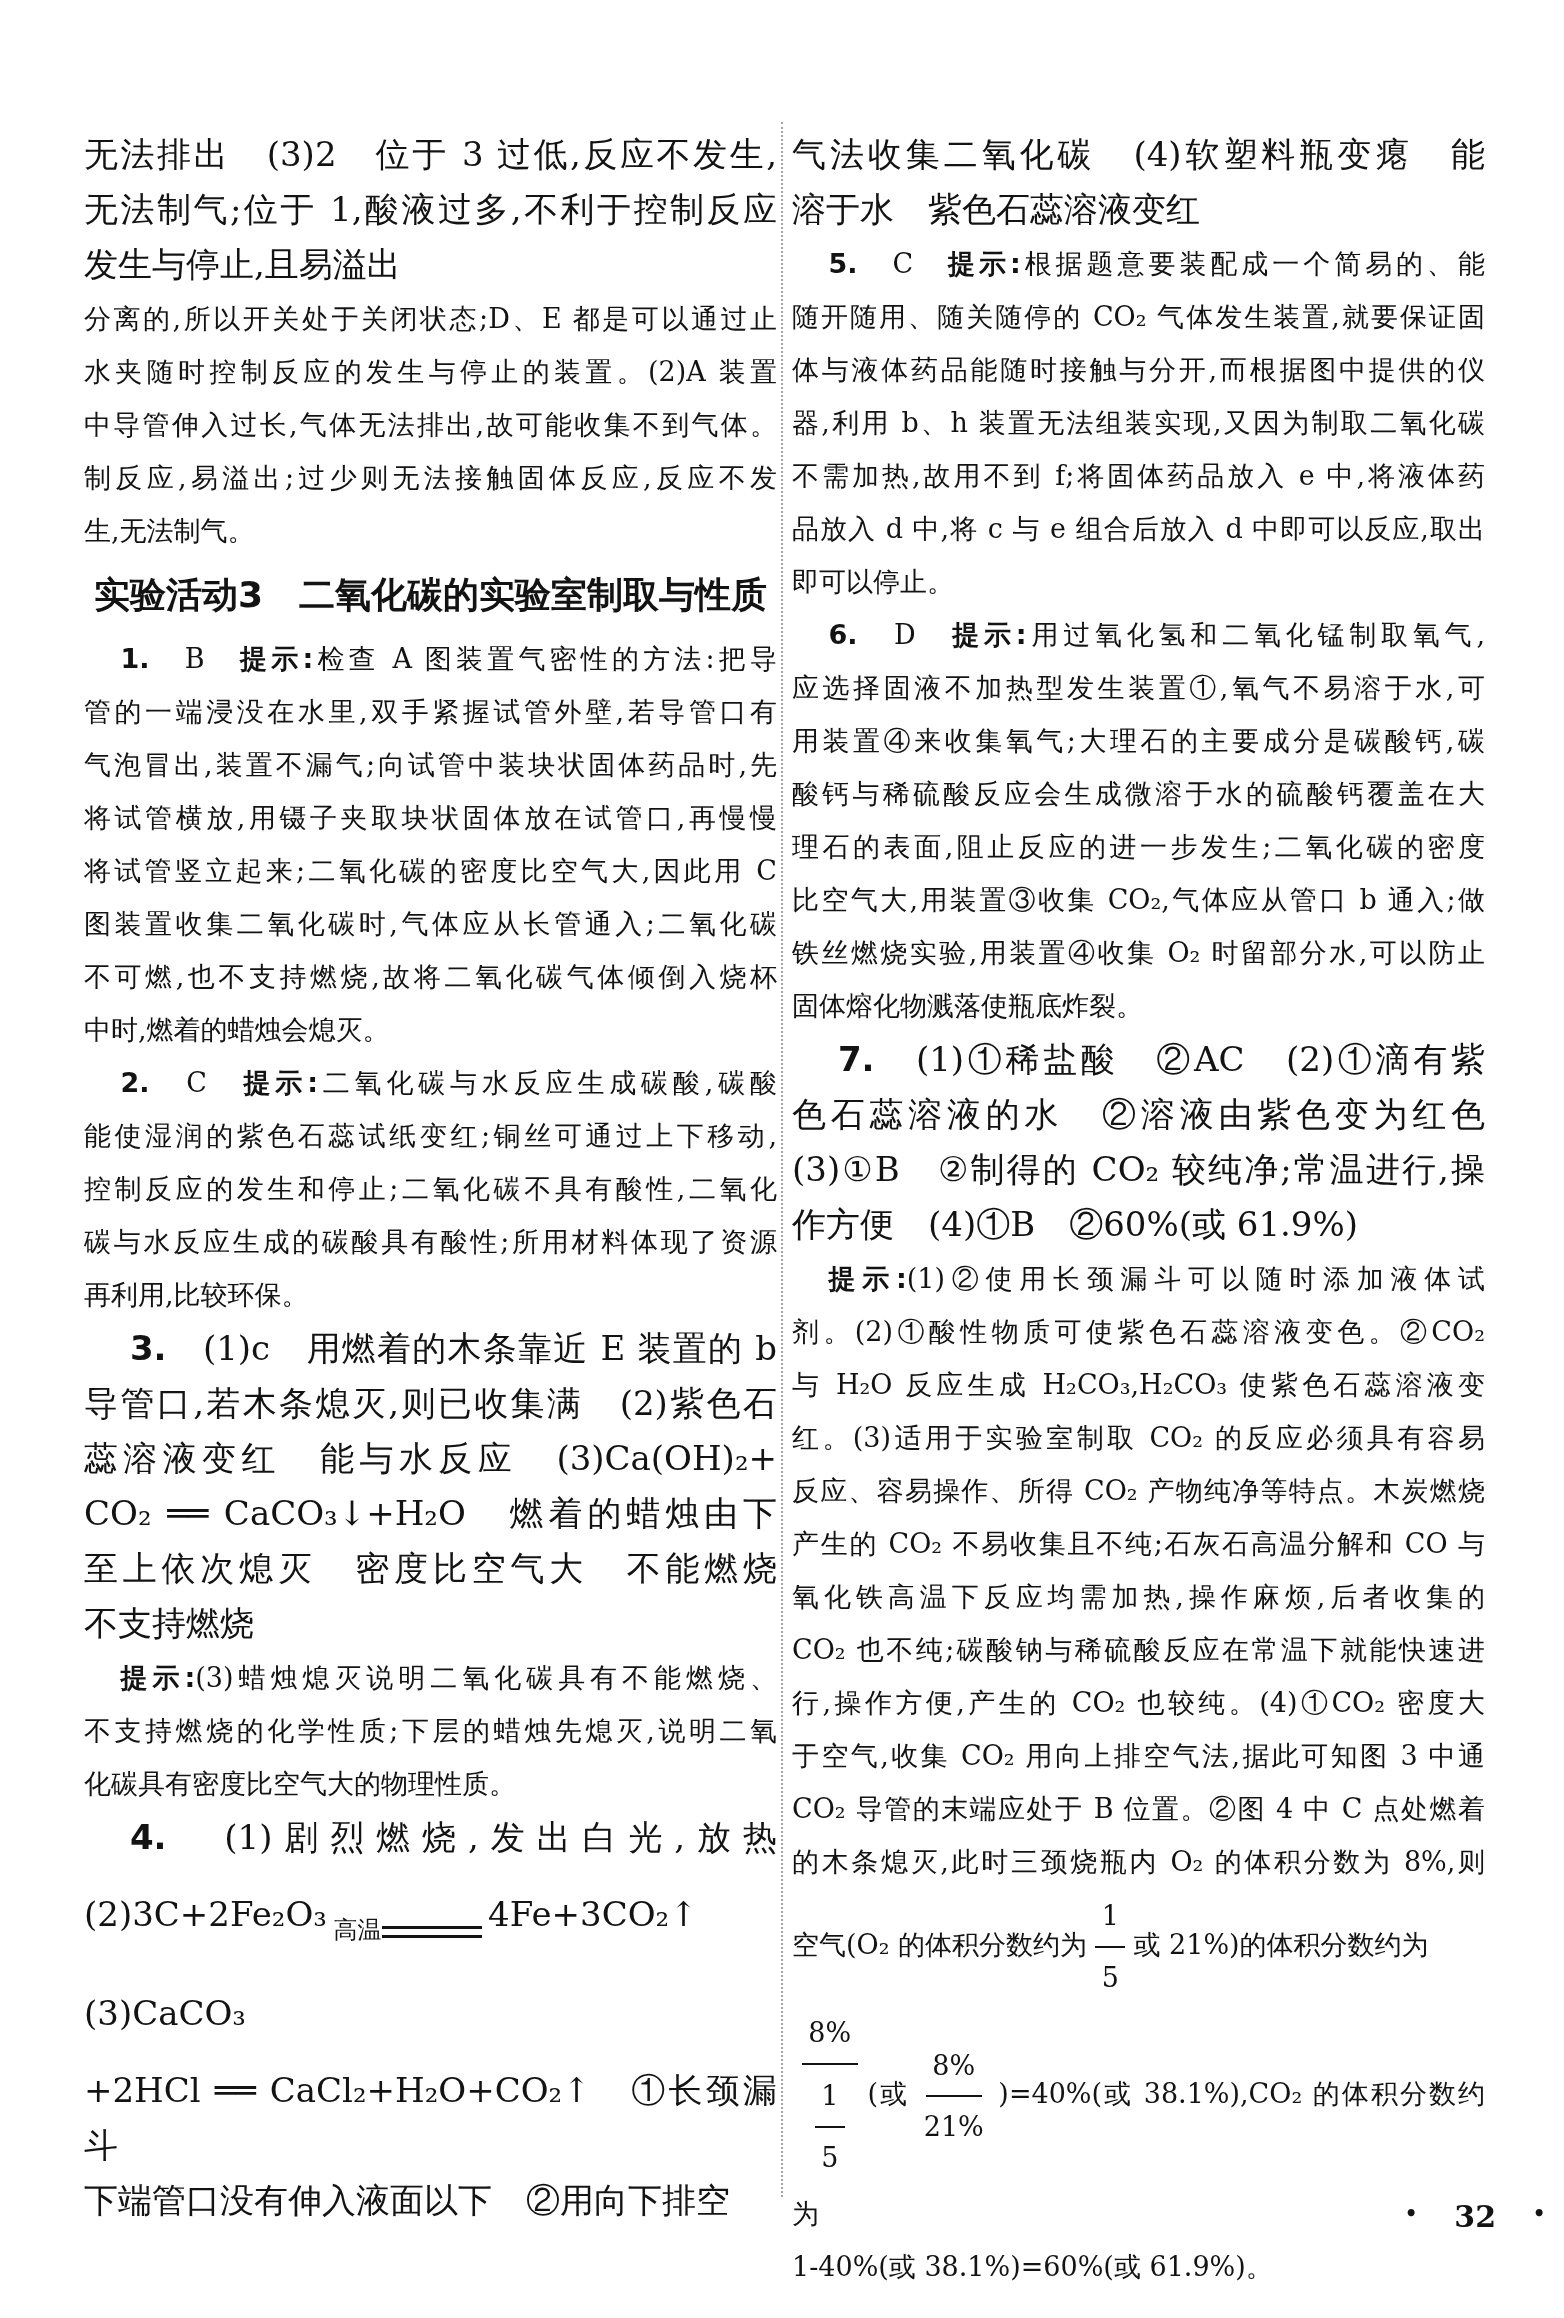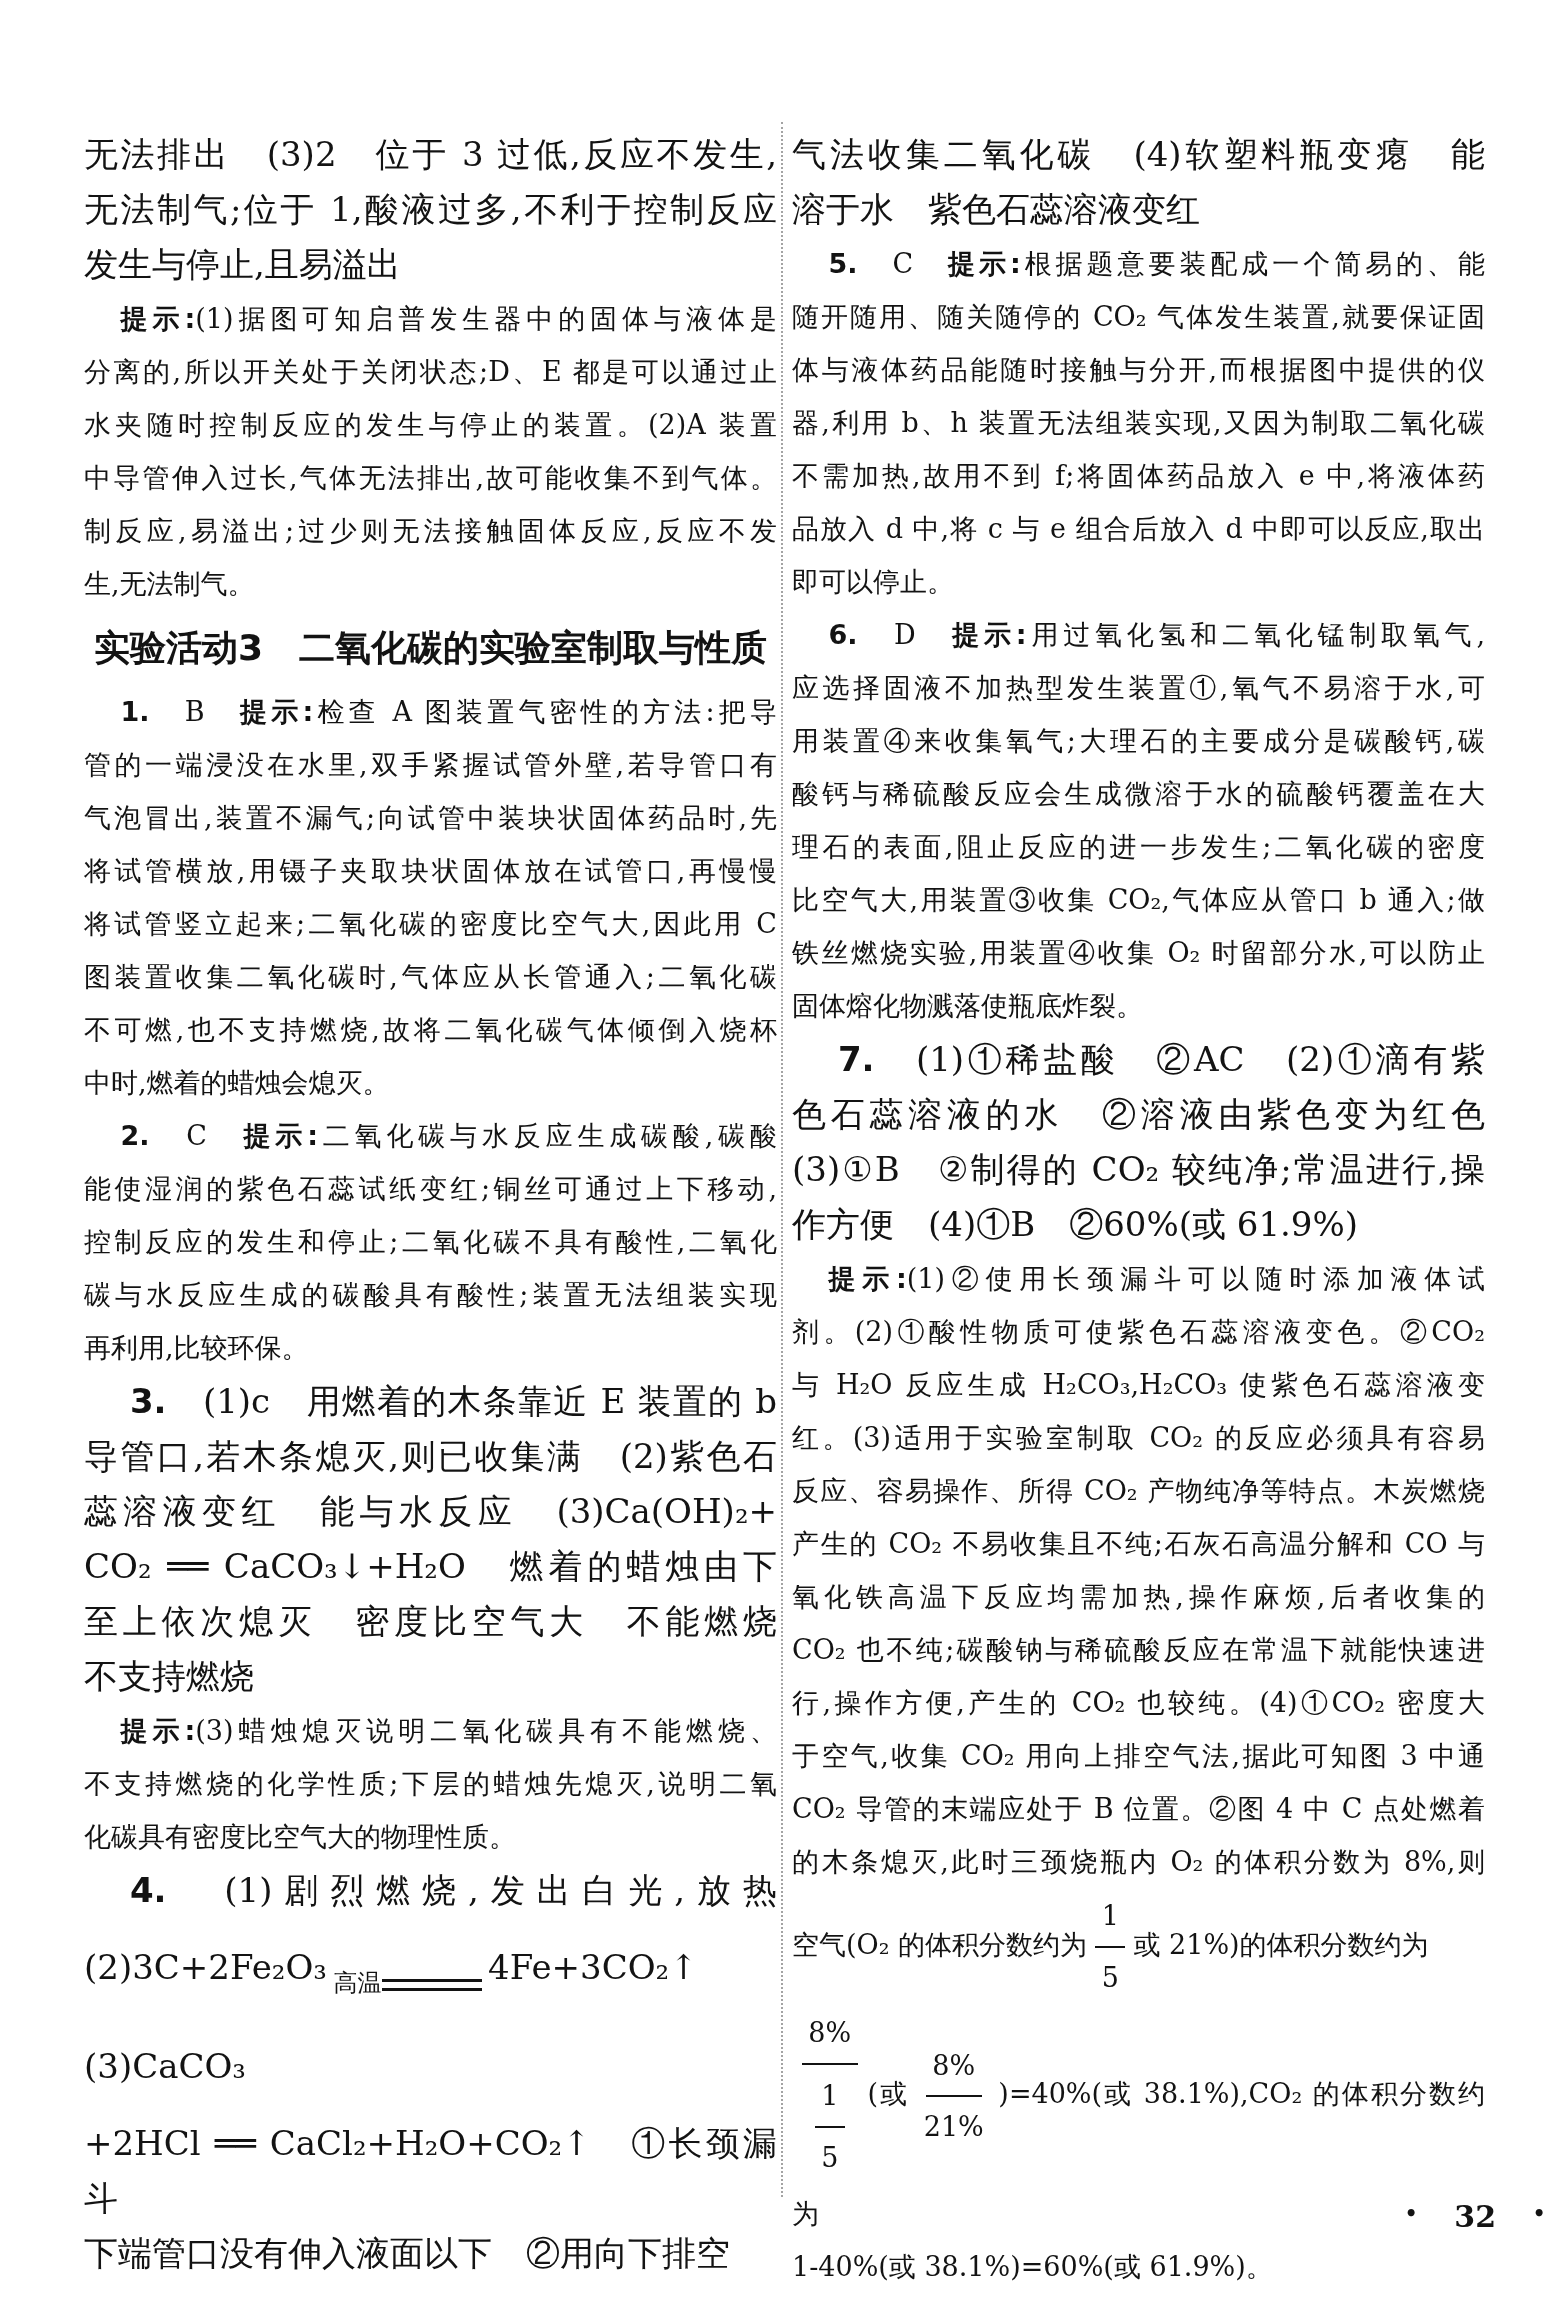--- a/index.html
+++ b/index.html
@@ -35,39 +35,38 @@
   .footer .dot{font-size:20px;vertical-align:6.6px;}
 </style>
 </head>
 <body>
 
 <div class="page">
   <div class="col col-left">
       <div class="ln big">无法排出　(3)2　位于 3 过低,反应不发生,</div>
       <div class="ln big">无法制气;位于 1,酸液过多,不利于控制反应</div>
       <div class="ln big end">发生与停止,且易溢出</div>
-      <div class="ln hint ind"><span class="b">提示:</span>(1)据图可知启普发生器中的固体与液体是</div>
       <div class="ln hint">分离的,所以开关处于关闭状态;D、E 都是可以通过止</div>
       <div class="ln hint">水夹随时控制反应的发生与停止的装置。(2)A 装置</div>
       <div class="ln hint">中导管伸入过长,气体无法排出,故可能收集不到气体。</div>
       <div class="ln hint">制反应,易溢出;过少则无法接触固体反应,反应不发</div>
       <div class="ln hint end">生,无法制气。</div>
       <div class="ln head">实验活动3　二氧化碳的实验室制取与性质</div>
       <div class="ln hint ind"><span class="b">1.</span>　B　<span class="b">提示:</span>检查 A 图装置气密性的方法:把导</div>
       <div class="ln hint">管的一端浸没在水里,双手紧握试管外壁,若导管口有</div>
       <div class="ln hint">气泡冒出,装置不漏气;向试管中装块状固体药品时,先</div>
       <div class="ln hint">将试管横放,用镊子夹取块状固体放在试管口,再慢慢</div>
       <div class="ln hint">将试管竖立起来;二氧化碳的密度比空气大,因此用 C</div>
       <div class="ln hint">图装置收集二氧化碳时,气体应从长管通入;二氧化碳</div>
       <div class="ln hint">不可燃,也不支持燃烧,故将二氧化碳气体倾倒入烧杯</div>
       <div class="ln hint end">中时,燃着的蜡烛会熄灭。</div>
       <div class="ln hint ind"><span class="b">2.</span>　C　<span class="b">提示:</span>二氧化碳与水反应生成碳酸,碳酸</div>
       <div class="ln hint">能使湿润的紫色石蕊试纸变红;铜丝可通过上下移动,</div>
       <div class="ln hint">控制反应的发生和停止;二氧化碳不具有酸性,二氧化</div>
-      <div class="ln hint">碳与水反应生成的碳酸具有酸性;装置无法组装实现</div>
+      <div class="ln hint">碳与水反应生成的碳酸具有酸性;所用材料体现了资源</div>
       <div class="ln hint end">再利用,比较环保。</div>
       <div class="ln big ind"><span class="b">3.</span>　(1)c　用燃着的木条靠近 E 装置的 b</div>
       <div class="ln big">导管口,若木条熄灭,则已收集满　(2)紫色石</div>
       <div class="ln big">蕊溶液变红　能与水反应　(3)Ca(OH)₂+</div>
       <div class="ln big">CO₂ ══ CaCO₃↓+H₂O　燃着的蜡烛由下</div>
       <div class="ln big">至上依次熄灭　密度比空气大　不能燃烧</div>
       <div class="ln big end">不支持燃烧</div>
       <div class="ln hint ind"><span class="b">提示:</span>(3)蜡烛熄灭说明二氧化碳具有不能燃烧、</div>
       <div class="ln hint">不支持燃烧的化学性质;下层的蜡烛先熄灭,说明二氧</div>
       <div class="ln hint end">化碳具有密度比空气大的物理性质。</div>

